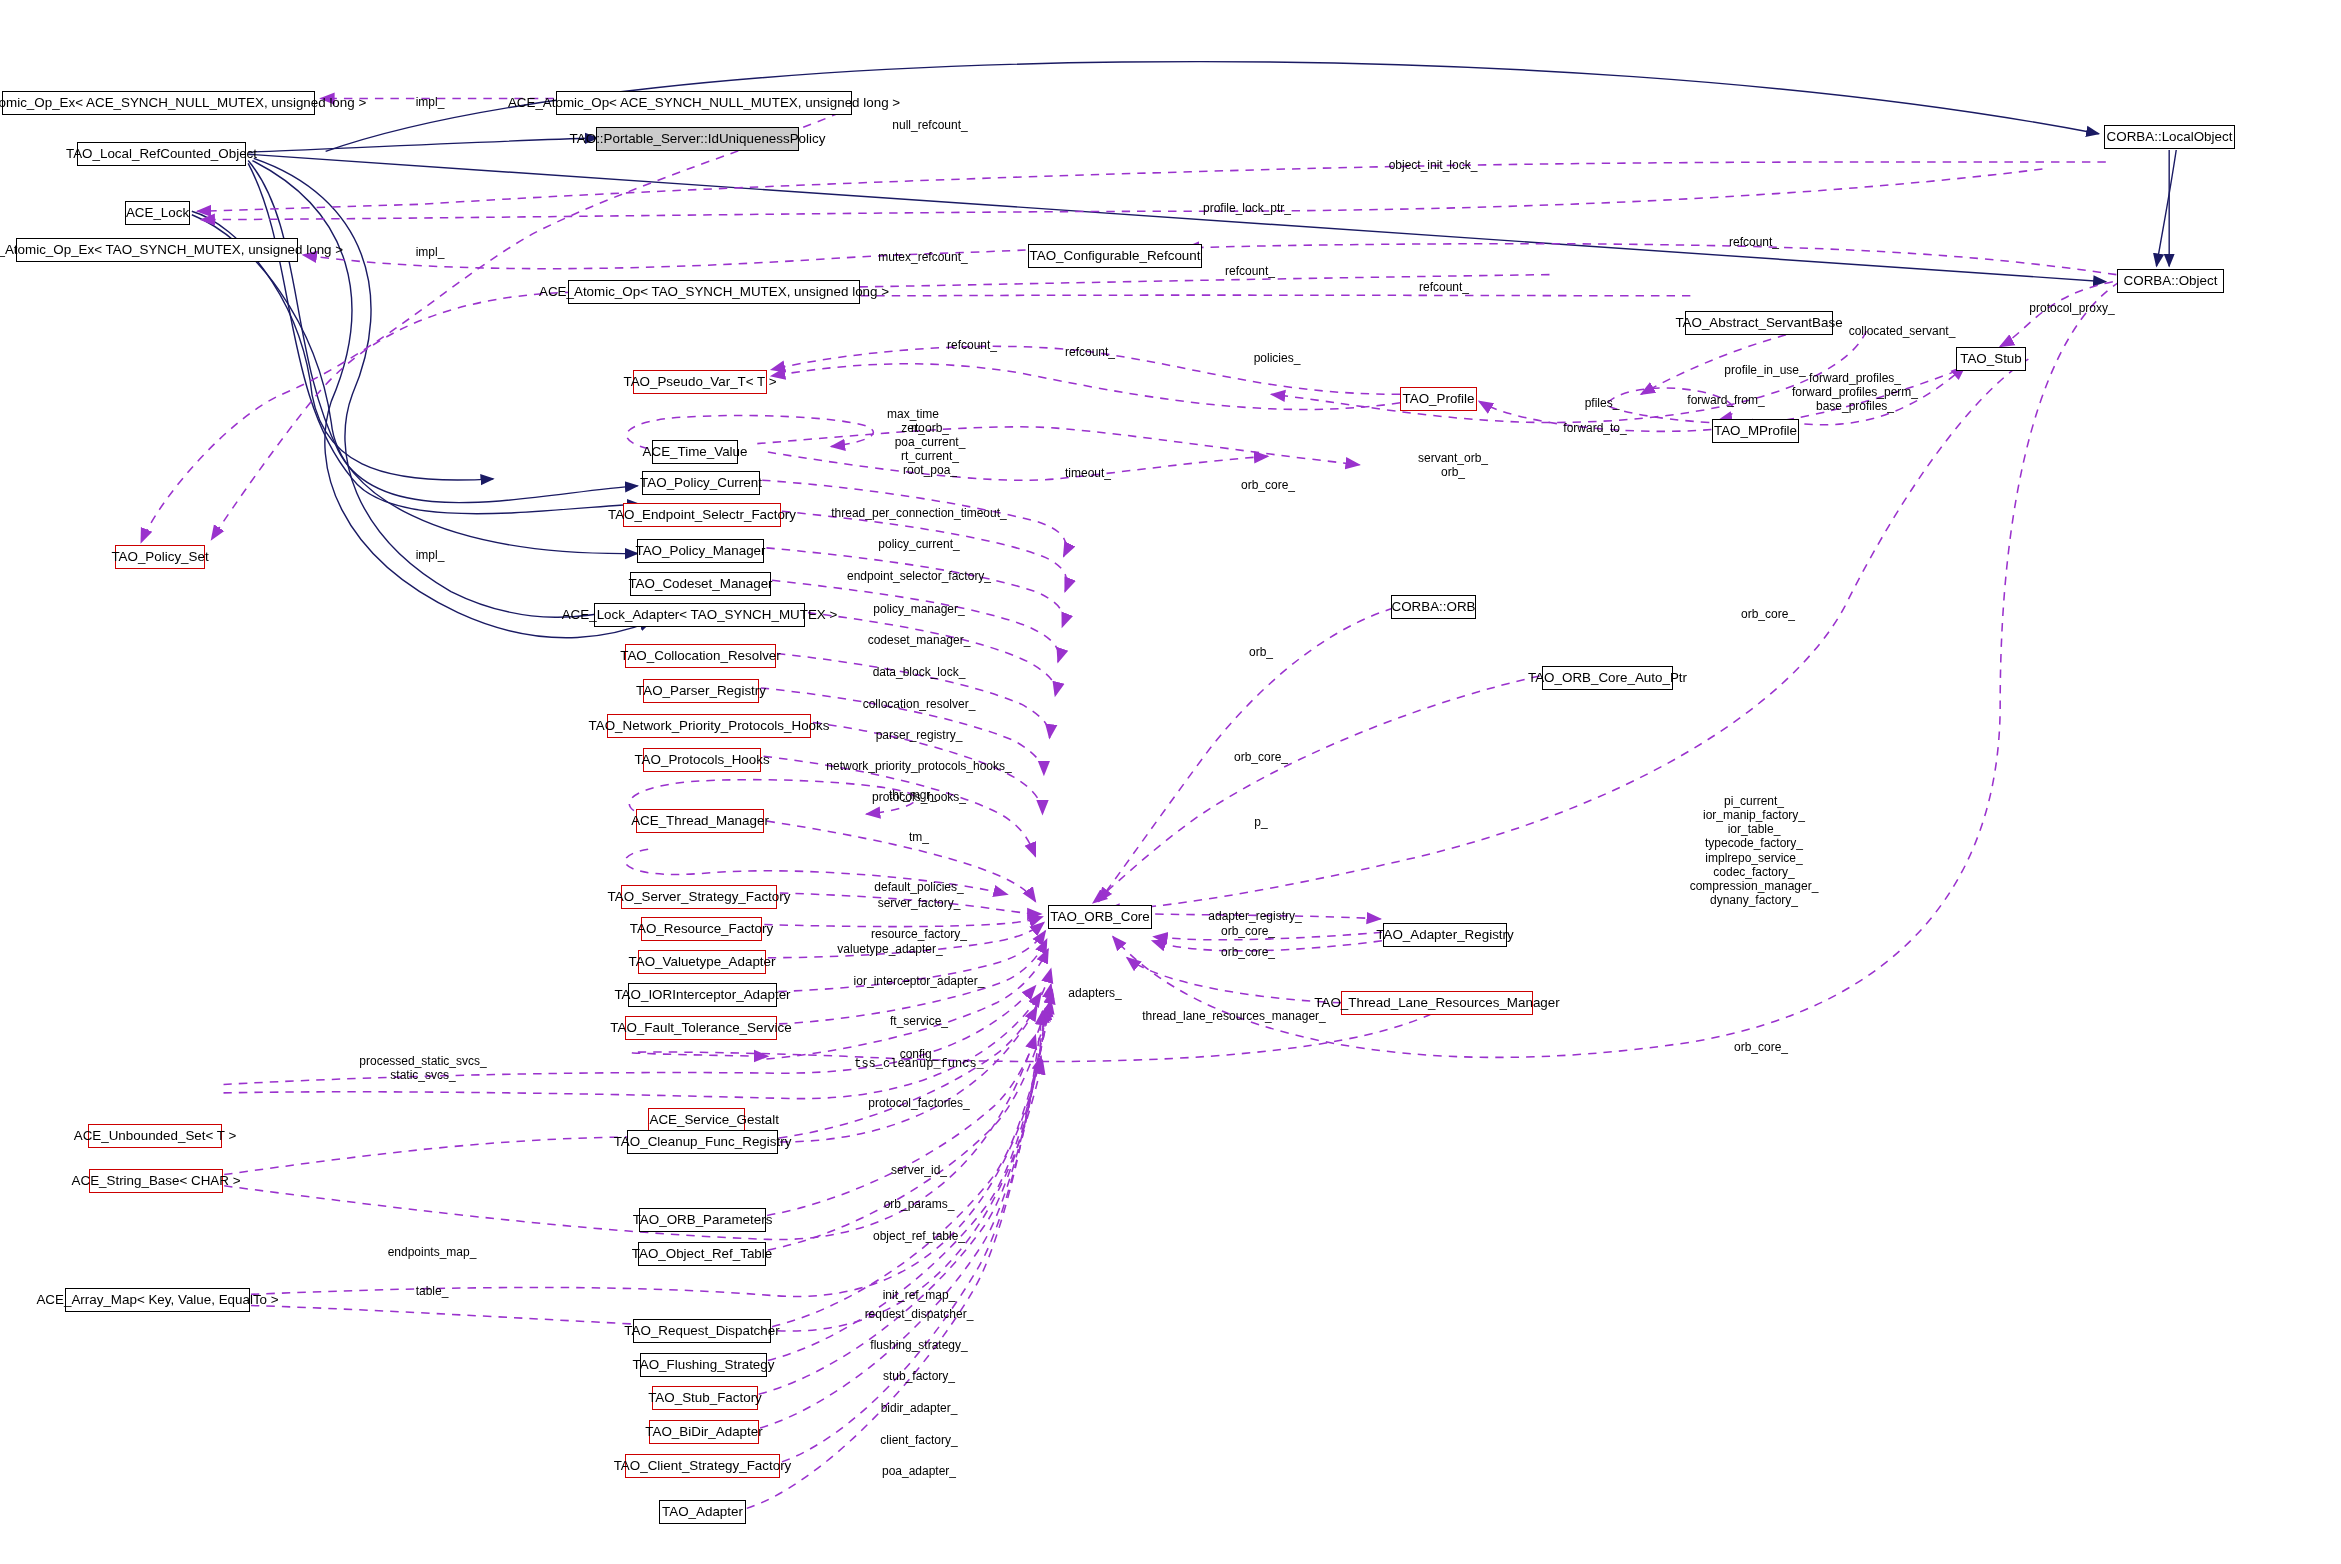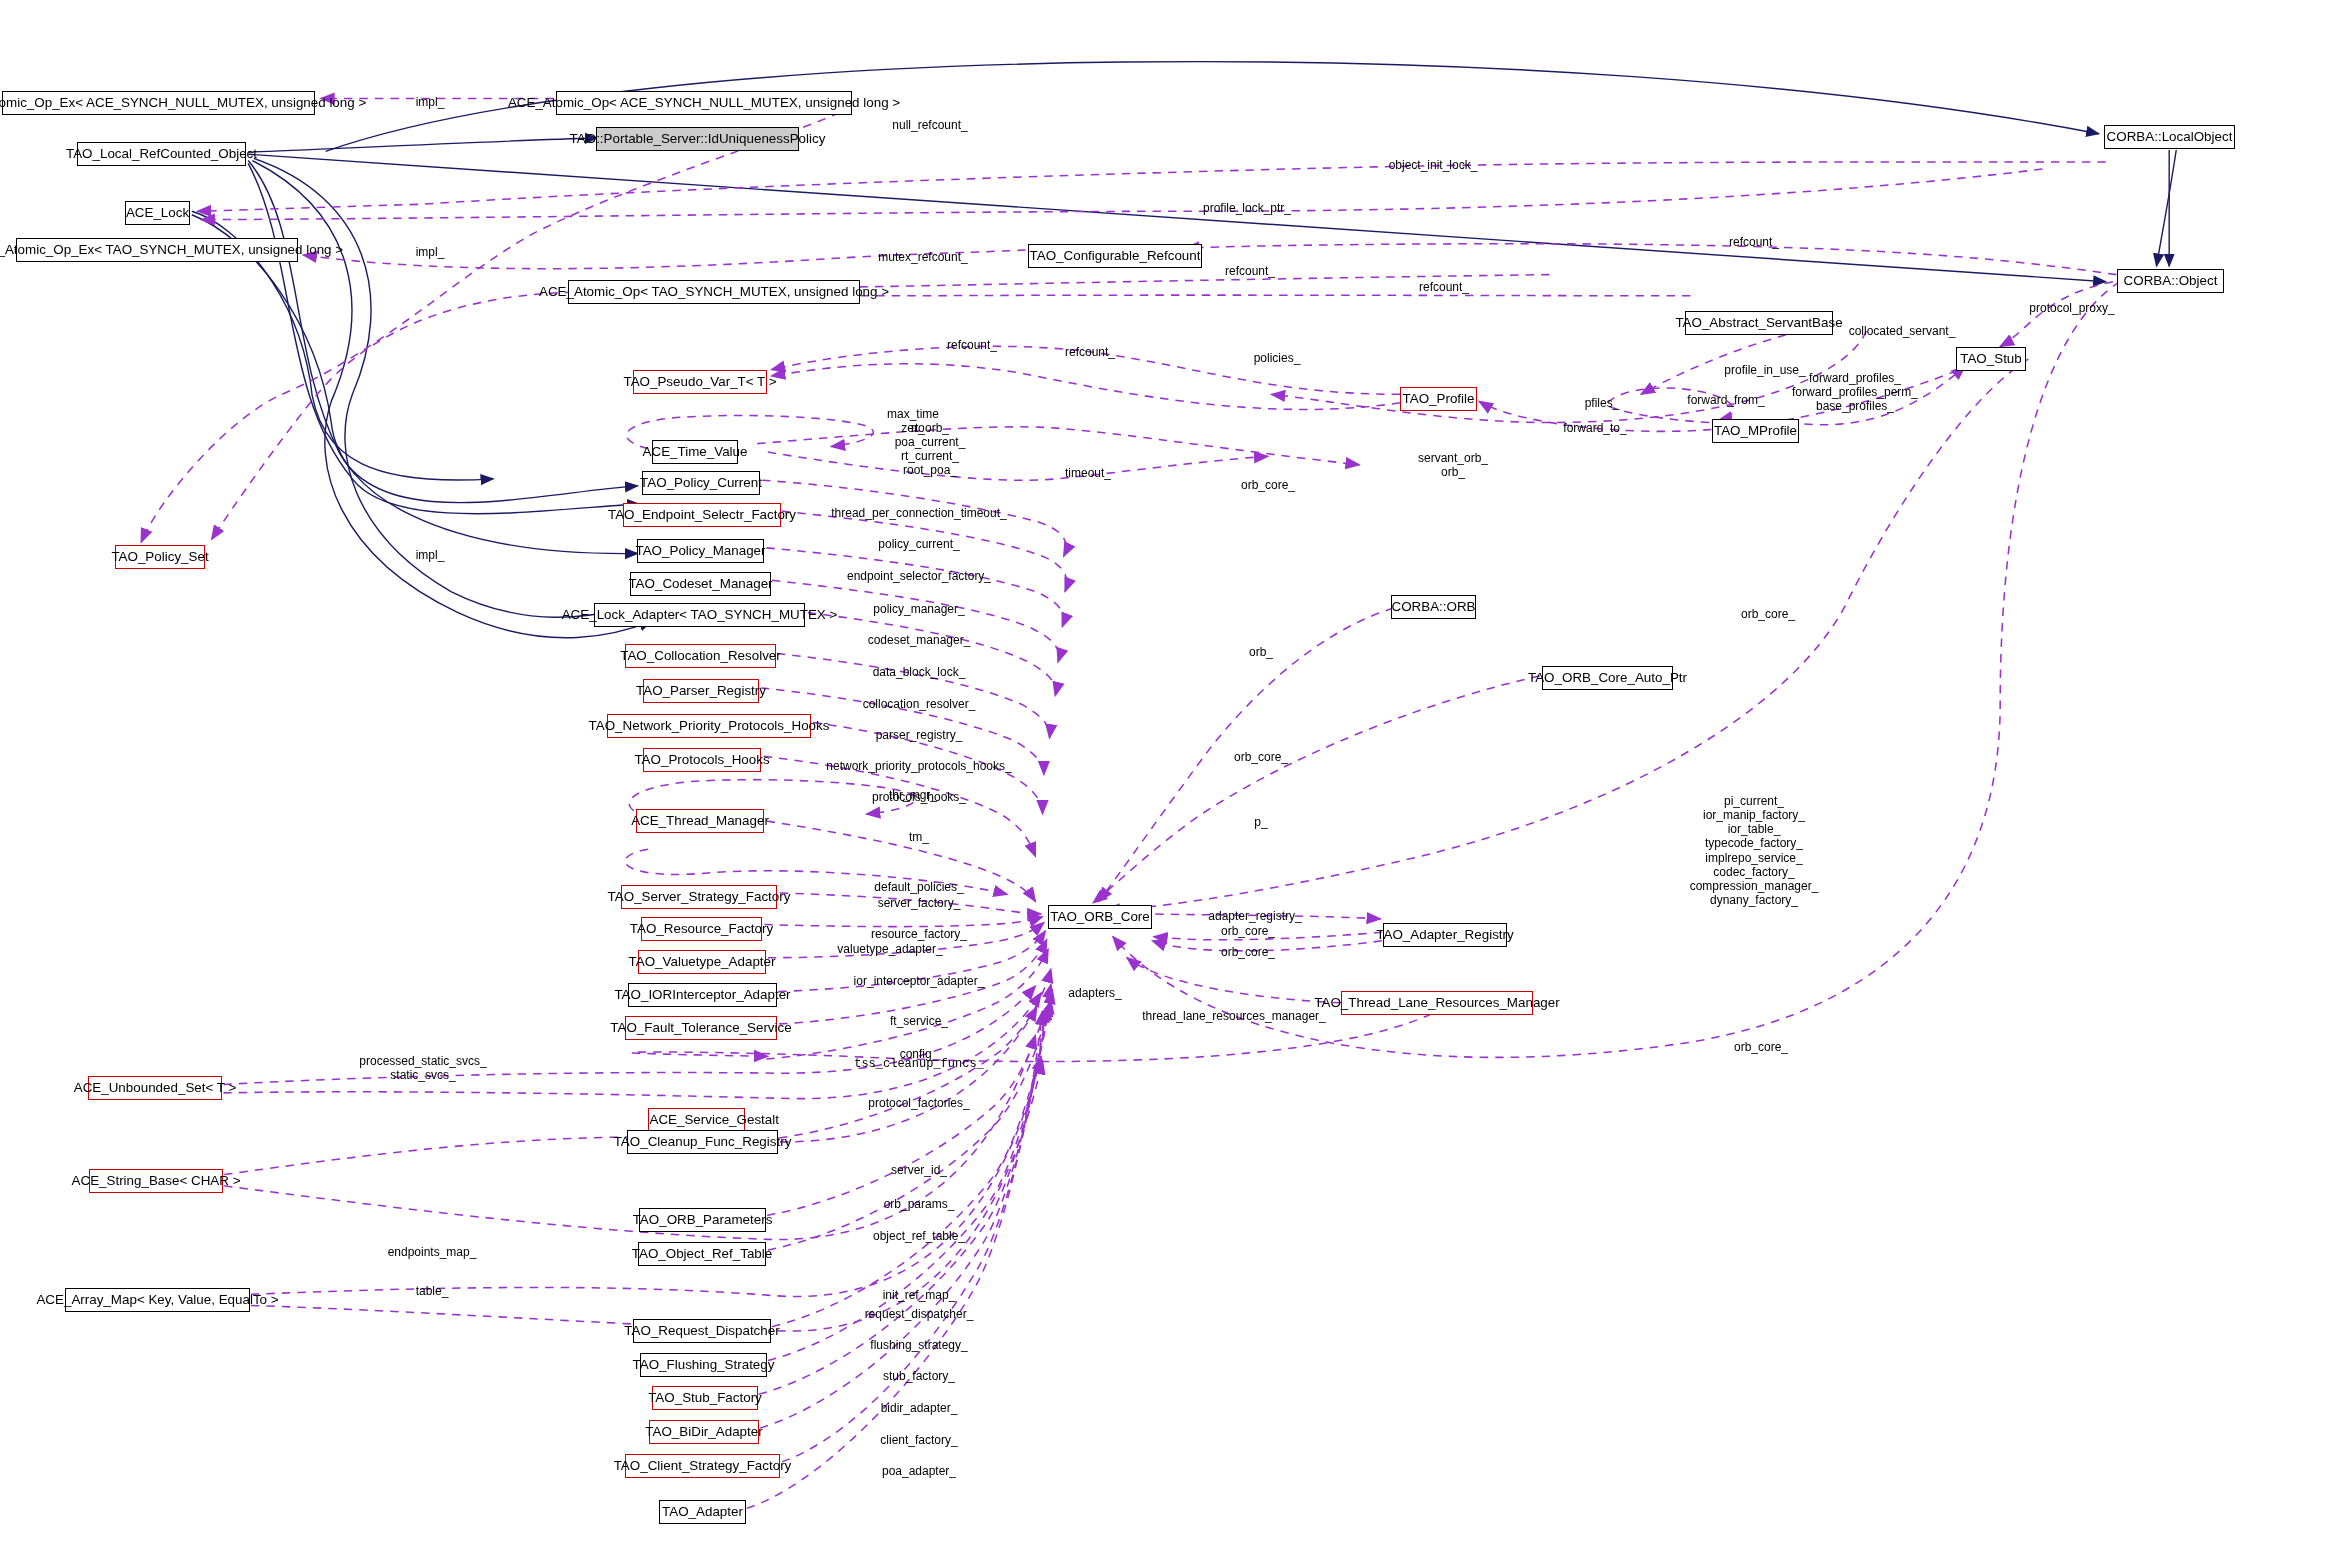--- a/index.html
+++ b/index.html
@@ -173,21 +173,21 @@
     <div class="node" style="left: 627px; top: 1130px; width: 151px;">TAO_Cleanup_Func_Registry</div>
     <div class="node" style="left: 639px; top: 1208px; width: 127px;">TAO_ORB_Parameters</div>
     <div class="node" style="left: 638px; top: 1242px; width: 128px;">TAO_Object_Ref_Table</div>
     <div class="node" style="left: 633px; top: 1319px; width: 138px;">TAO_Request_Dispatcher</div>
     <div class="node" style="left: 640px; top: 1353px; width: 127px;">TAO_Flushing_Strategy</div>
     <div class="node red" style="left: 652px; top: 1386px; width: 106px;">TAO_Stub_Factory</div>
     <div class="node red" style="left: 649px; top: 1420px; width: 110px;">TAO_BiDir_Adapter</div>
     <div class="node red" style="left: 625px; top: 1454px; width: 155px;">TAO_Client_Strategy_Factory</div>
     <div class="node" style="left: 659px; top: 1500px; width: 87px;">TAO_Adapter</div>
     <div class="node red" style="left: 115px; top: 545px; width: 90px;">TAO_Policy_Set</div>
-    <div class="node red" style="left: 88px; top: 1076px; width: 134px;">ACE_Unbounded_Set&lt; T &gt;</div>
+    <div class="node red" style="left: 88px; top: 1124px; width: 134px;">ACE_Unbounded_Set&lt; T &gt;</div>
     <div class="node red" style="left: 89px; top: 1169px; width: 134px;">ACE_String_Base&lt; CHAR &gt;</div>
     <div class="node" style="left: 65px; top: 1288px; width: 185px;">ACE_Array_Map&lt; Key, Value, EqualTo &gt;</div>
     <div class="node" style="left: 1048px; top: 905px; width: 104px;">TAO_ORB_Core</div>
     <div class="node" style="left: 1391px; top: 595px; width: 85px;">CORBA::ORB</div>
     <div class="node" style="left: 1542px; top: 666px; width: 131px;">TAO_ORB_Core_Auto_Ptr</div>
     <div class="node" style="left: 1383px; top: 923px; width: 124px;">TAO_Adapter_Registry</div>
     <div class="node red" style="left: 1341px; top: 991px; width: 192px;">TAO_Thread_Lane_Resources_Manager</div>
     <div class="elabel" style="left: 430px; top: 95px;">impl_</div>
     <div class="elabel" style="left: 930px; top: 118px;">null_refcount_</div>
     <div class="elabel" style="left: 1433px; top: 158px;">object_init_lock_</div>

